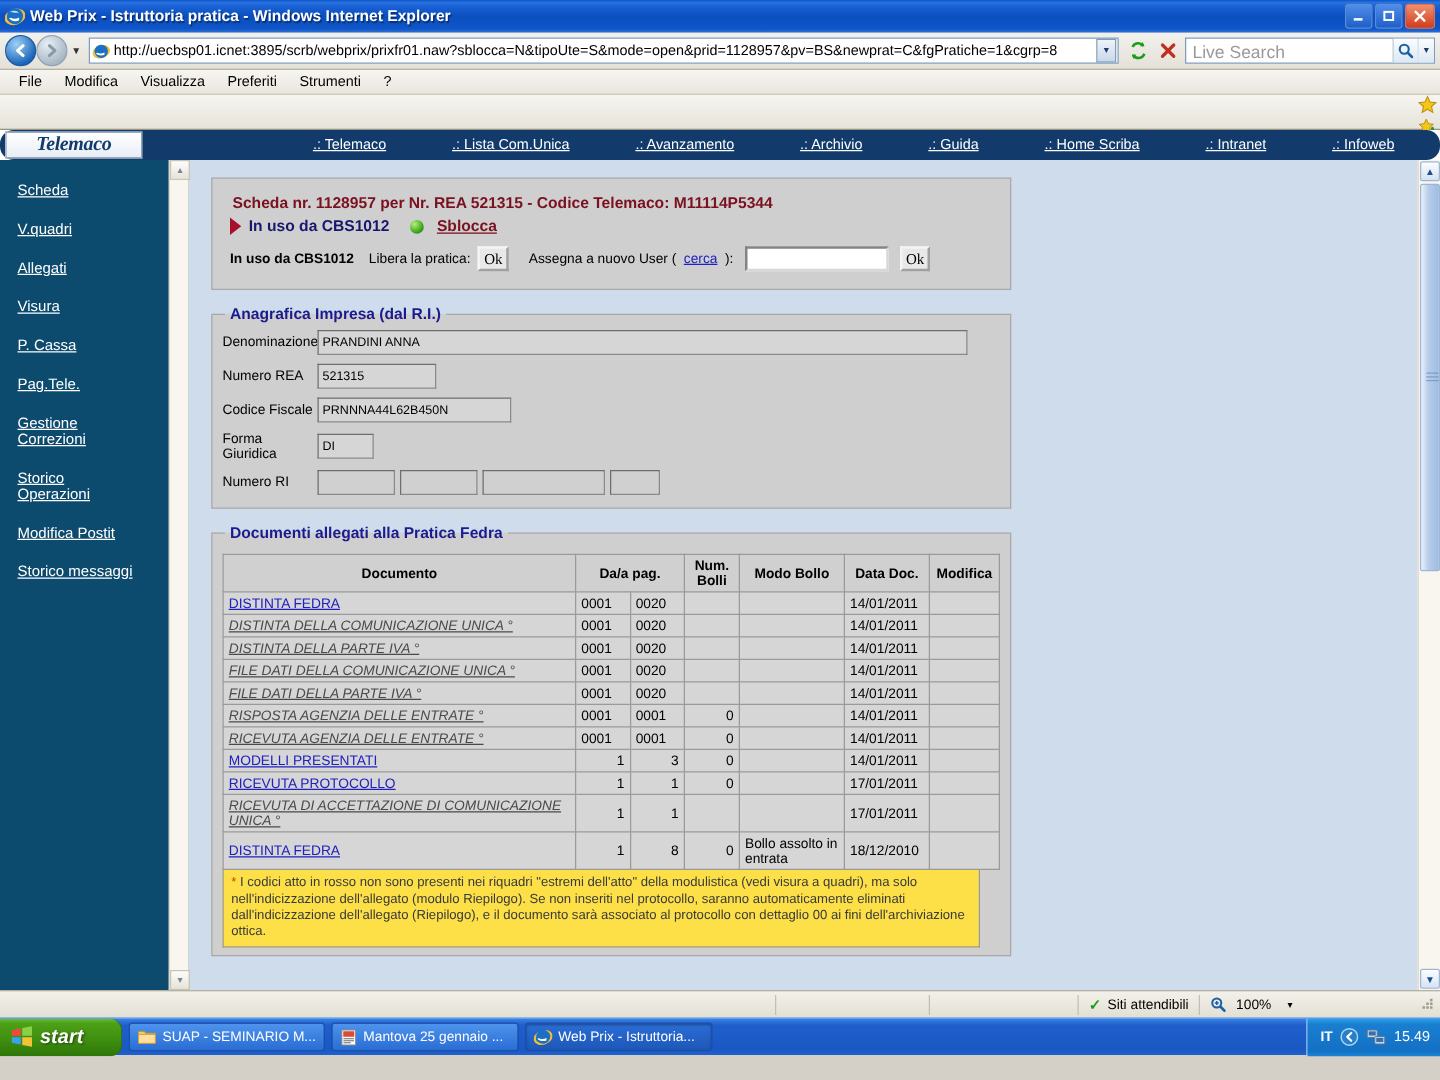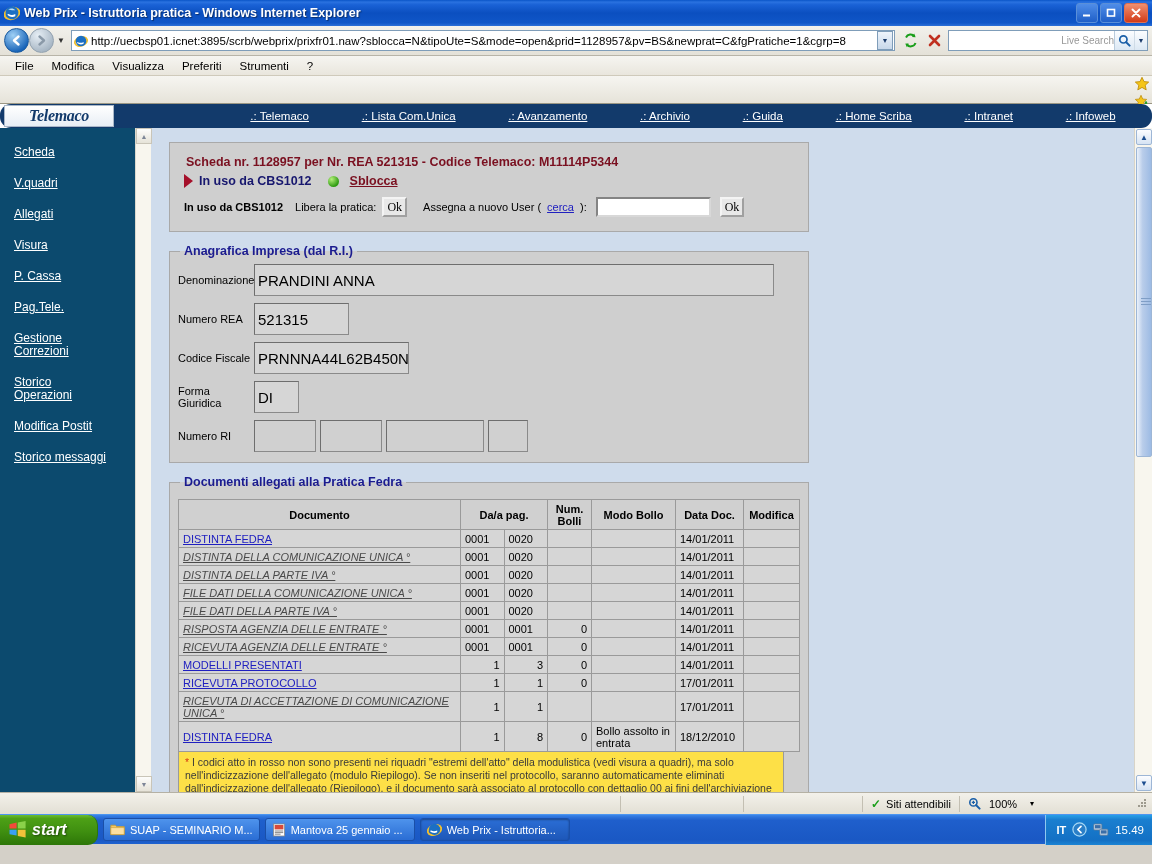--- a/index.html
+++ b/index.html
@@ -79,21 +79,21 @@
     width:24px;height:22px;flex:0 0 auto;
     display:flex;align-items:center;justify-content:center;
     border:1px solid transparent;border-radius:3px;
   }
   .searchbox {
     width: 200px; height:21px;flex:0 0 auto;
     background:#fff;border:1px solid #7f9db9;
     display:flex;align-items:center;
     padding-left:5px; margin-left:2px;
   }
-  .searchbox .ph { color:#999; font-size:10px; flex:1 1 auto;text-align:right;}
+  .searchbox .ph { color:#999; font-size:14px; flex:1 1 auto;}
   .searchbox .sbtn {
     width:20px;height:19px;flex:0 0 auto;border-left:1px solid #b9cbdc;
     display:flex;align-items:center;justify-content:center;
     background:linear-gradient(to bottom,#fbfdff,#dce8f4);
   }
   .searchbox .sdd{width:13px;height:19px;flex:0 0 auto;display:flex;align-items:center;justify-content:center;
     background:linear-gradient(to bottom,#fbfdff,#dce8f4);border-left:1px solid #cfdbe6;font-size:7px;color:#1a3a6a;}
 
   
   .menubar {
@@ -270,24 +270,24 @@
   }
   .ilink { color:#2020c0; text-decoration:underline; }
   .txtinput {
     height:20px;background:#fff;border:2px inset #d8d8d8;
   }
 
   
   .frow { display:flex;align-items:center;margin-bottom:7px;}
   .flabel { width:76px;font-size:11px;color:#000;flex:0 0 auto;}
   .finput {
-    height:32px;background:#d6d6d6;
+    height:20px;background:#d6d6d6;
     border:1px solid #8a8a8a;
     border-top-color:#6e6e6e;border-left-color:#6e6e6e;
-    font-size:15px; color:#000;
+    font-size:10px; color:#000;
     display:flex;align-items:center;padding-left:3px;
     font-family:"Liberation Sans", sans-serif;
   }
   .finput.empty{background:#d0d0d0;}
   .numri-row { display:flex; gap:4px; }
 
   
   table.docs {
     border-collapse: collapse;
     width: 622px;

